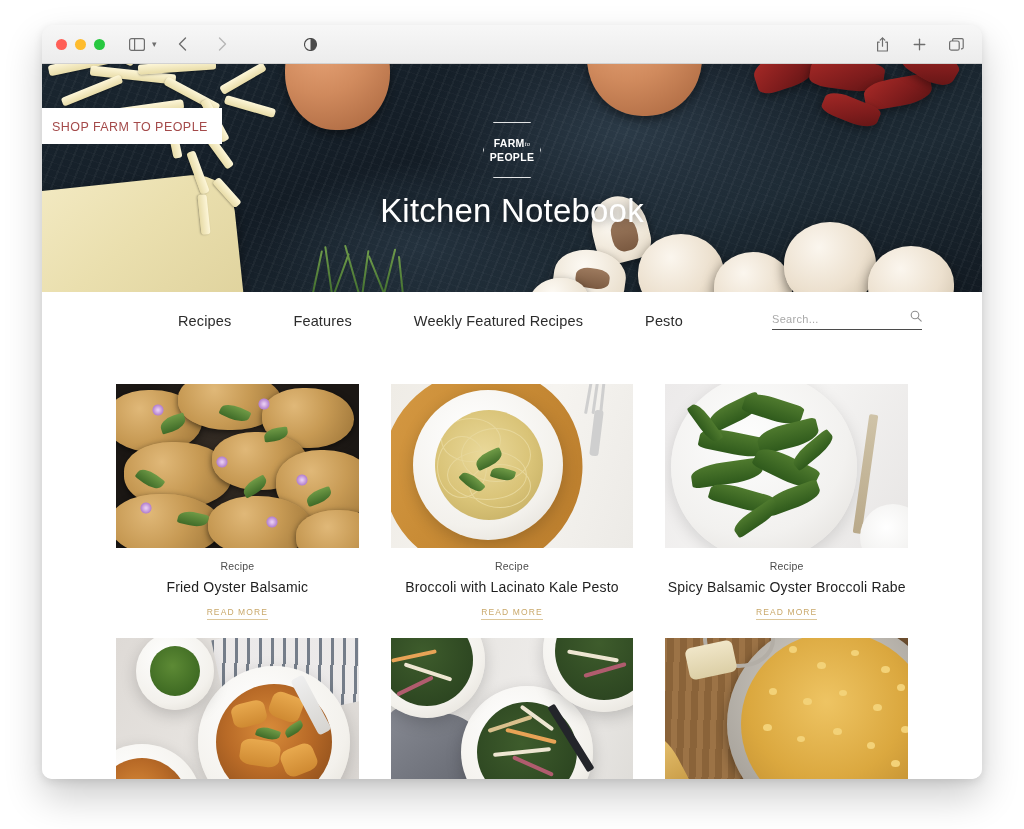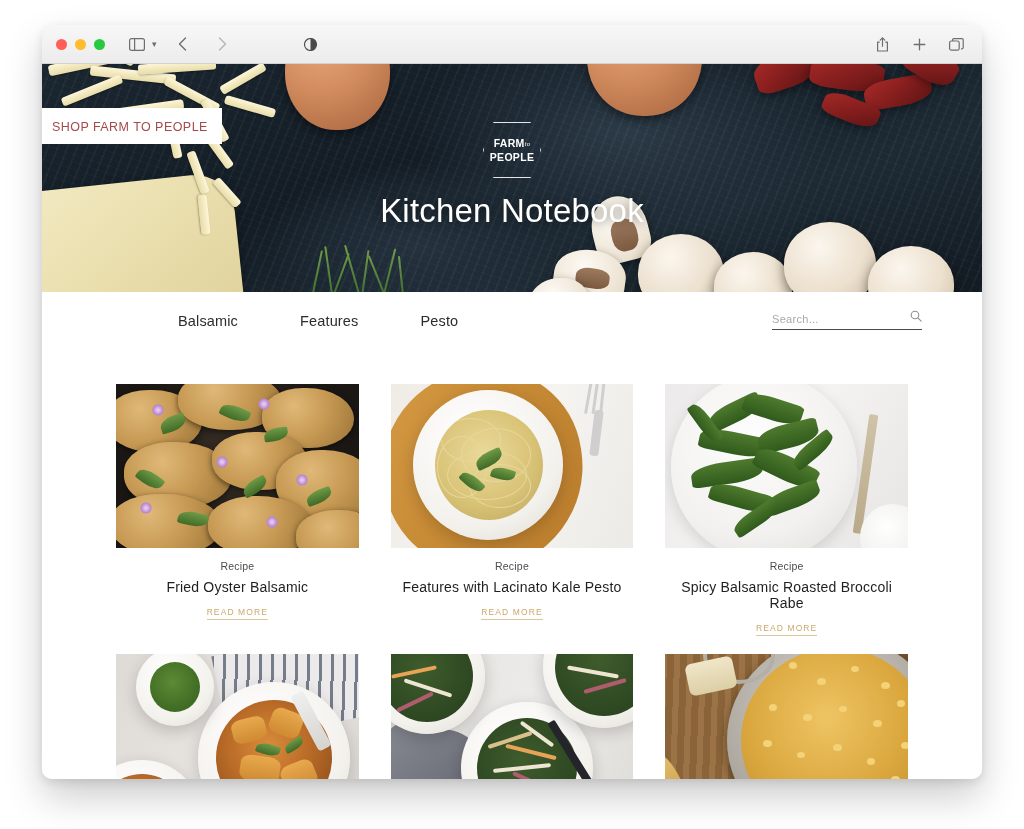--- a/index.html
+++ b/index.html
@@ -584,22 +584,23 @@
             <div><span>FARM</span><span class="to">to</span></div>
             <div>PEOPLE</div>
           </div>
         </div>
         <div class="hero-title">Kitchen Notebook</div>
       </div>
     </div>
 
     <div class="nav">
       <div class="nav-items">
-        <div class="nav-item">Balsamic</div>
+        <div class="nav-item">Recipes</div>
         <div class="nav-item">Features</div>
+        <div class="nav-item">Weekly Featured Recipes</div>
         <div class="nav-item">Pesto</div>
       </div>
       <div class="search-wrap">
         <input class="search-input" type="text" placeholder="Search..." style="">
         <span class="search-icon">
           <svg width="12" height="12" viewBox="0 0 12 12" fill="none" stroke="currentColor" stroke-width="1.1">
             <circle cx="5" cy="5" r="3.8"></circle>
             <line x1="7.8" y1="7.8" x2="11.2" y2="11.2" stroke-linecap="round"></line>
           </svg>
         </span>
@@ -658,21 +659,21 @@
             <div>
               <div class="fork-tine" style="left:196px; top:-4px; width:3px; height:34px; transform:rotate(10deg);"></div>
               <div class="fork-tine" style="left:203px; top:-6px; width:3px; height:36px; transform:rotate(8deg);"></div>
               <div class="fork-tine" style="left:210px; top:-6px; width:3px; height:36px; transform:rotate(6deg);"></div>
               <div class="fork-tine" style="left:201px; top:26px; width:9px; height:46px; transform:rotate(7deg); border-radius:3px;"></div>
             </div>
             <div style="position:absolute; left:172px; bottom:-6px; width:92px; height:70px; background:linear-gradient(130deg,#f0c99a,#e0b municipality);"></div>
           </div>
         </div>
         <div class="card-cat">Recipe</div>
-        <div class="card-title">Features with Lacinato Kale Pesto</div>
+        <div class="card-title">Broccoli with Lacinato Kale Pesto</div>
         <div class="read-more">READ MORE</div>
       </div>
 
       <div class="card">
         <div class="thumb">
           <div class="ph ph-rabe">
             <div class="plate" style="left:6px; top:-10px; width:186px; height:186px;"></div>
             <div>
               <div class="greens" style="left:42px;  top:18px;  width:56px; height:20px; transform:rotate(-26deg);"></div>
               <div class="greens" style="left:78px;  top:14px;  width:60px; height:22px; transform:rotate(18deg);"></div>
@@ -684,21 +685,21 @@
               <div class="greens" style="left:100px; top:104px; width:56px; height:20px; transform:rotate(-20deg);"></div>
               <div class="greens" style="left:18px;  top:32px;  width:44px; height:14px; transform:rotate(54deg);"></div>
               <div class="greens" style="left:124px; top:58px;  width:48px; height:16px; transform:rotate(-40deg);"></div>
               <div class="greens" style="left:66px;  top:126px; width:50px; height:16px; transform:rotate(-34deg);"></div>
             </div>
             <div class="knife" style="left:196px; top:30px; width:9px; height:120px;"></div>
             <div style="position:absolute; right:-18px; bottom:-22px; width:66px; height:66px; border-radius:50%; background:radial-gradient(circle at 40% 35%,#ffffff,#e8e7e4);"></div>
           </div>
         </div>
         <div class="card-cat">Recipe</div>
-        <div class="card-title">Spicy Balsamic Roasted Broccoli Rabe</div>
+        <div class="card-title">Spicy Balsamic Oyster Broccoli Rabe</div>
         <div class="read-more">READ MORE</div>
       </div>
 
       <div class="card">
         <div class="thumb">
           <div class="ph ph-stew">
             <div class="stripe-cloth"></div>
             <div class="bowl-white" style="left:82px; top:28px; width:152px; height:152px;"></div>
             <div class="stew-fill" style="left:100px; top:46px; width:116px; height:116px;">
               <div class="chunk" style="left:16px; top:18px; width:34px; height:24px; transform:rotate(-14deg);"></div>

